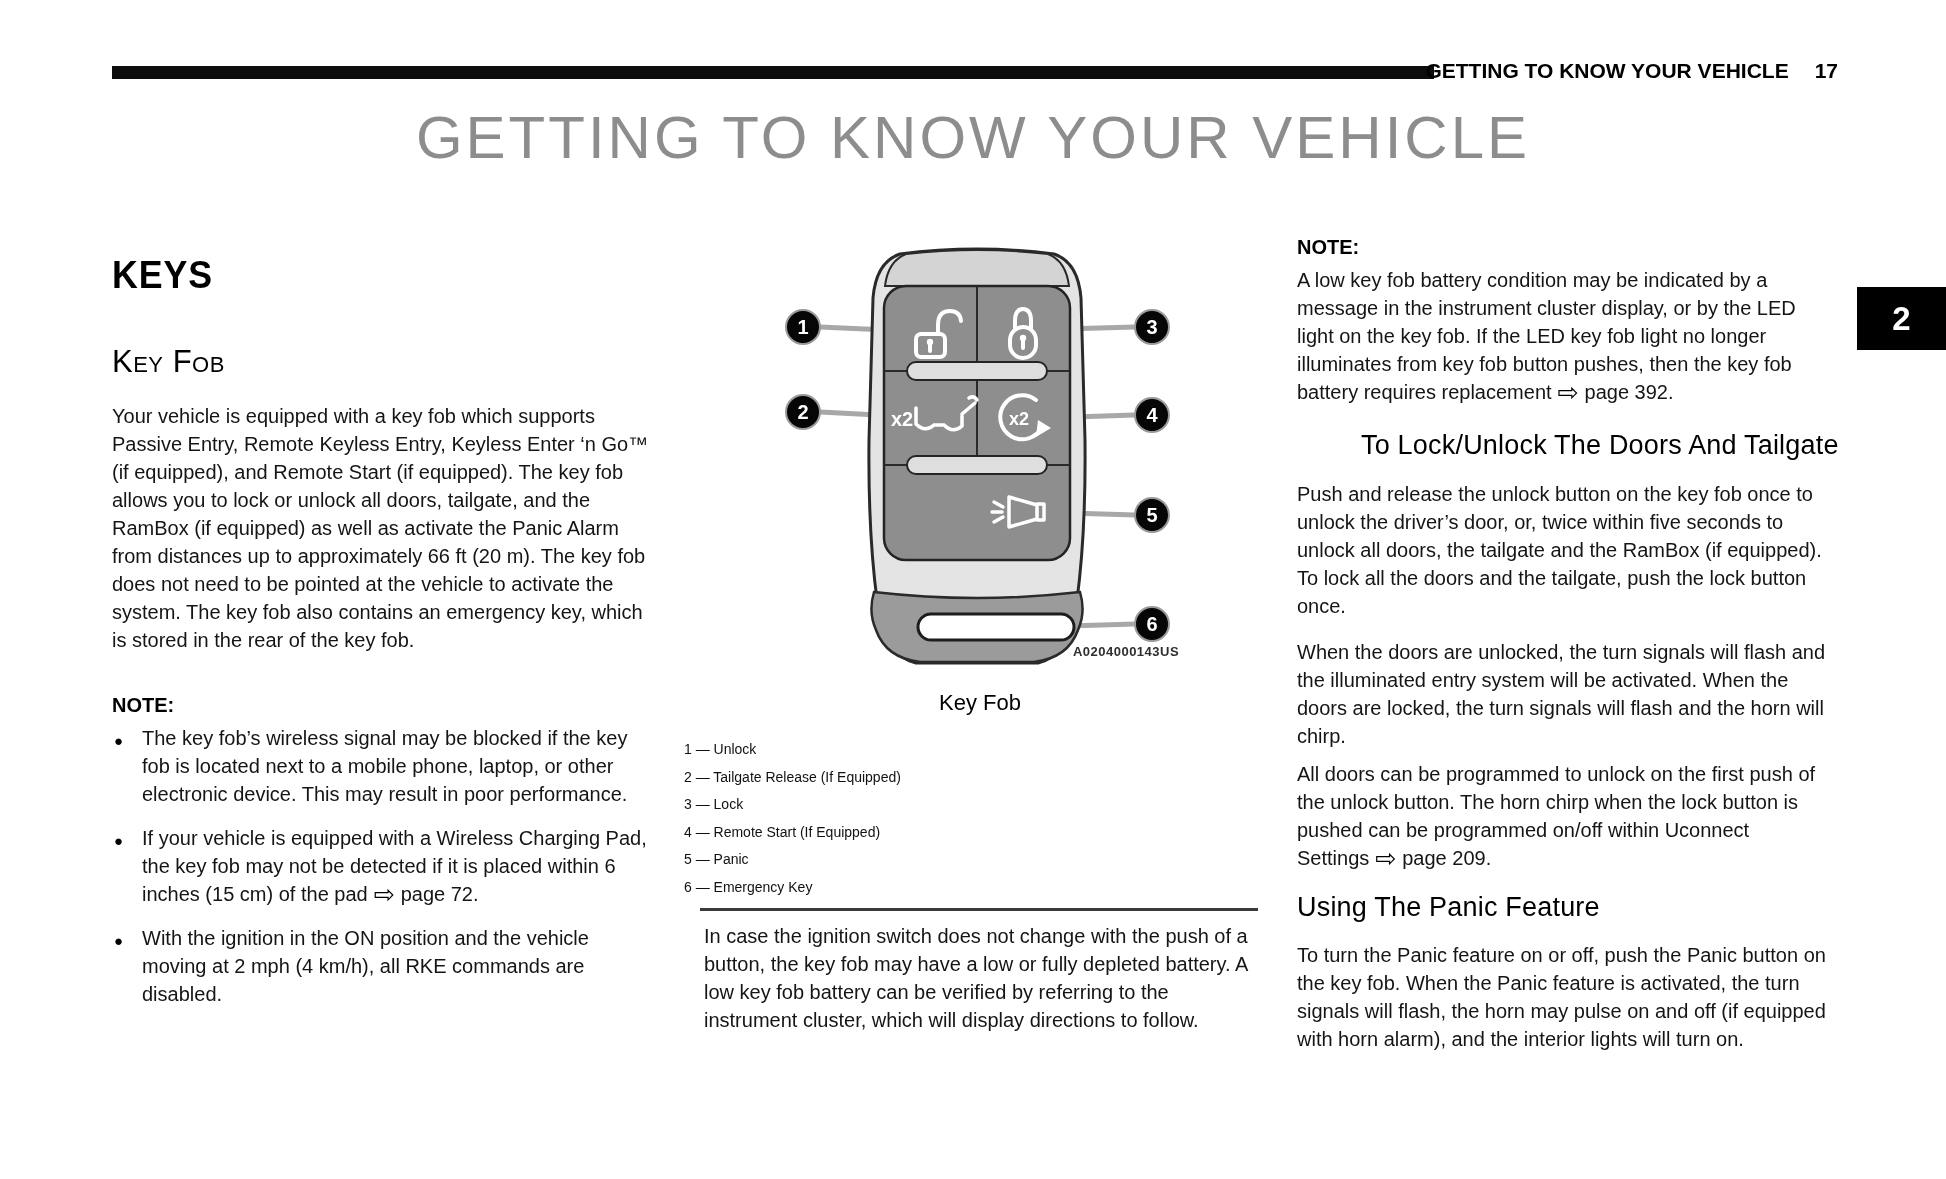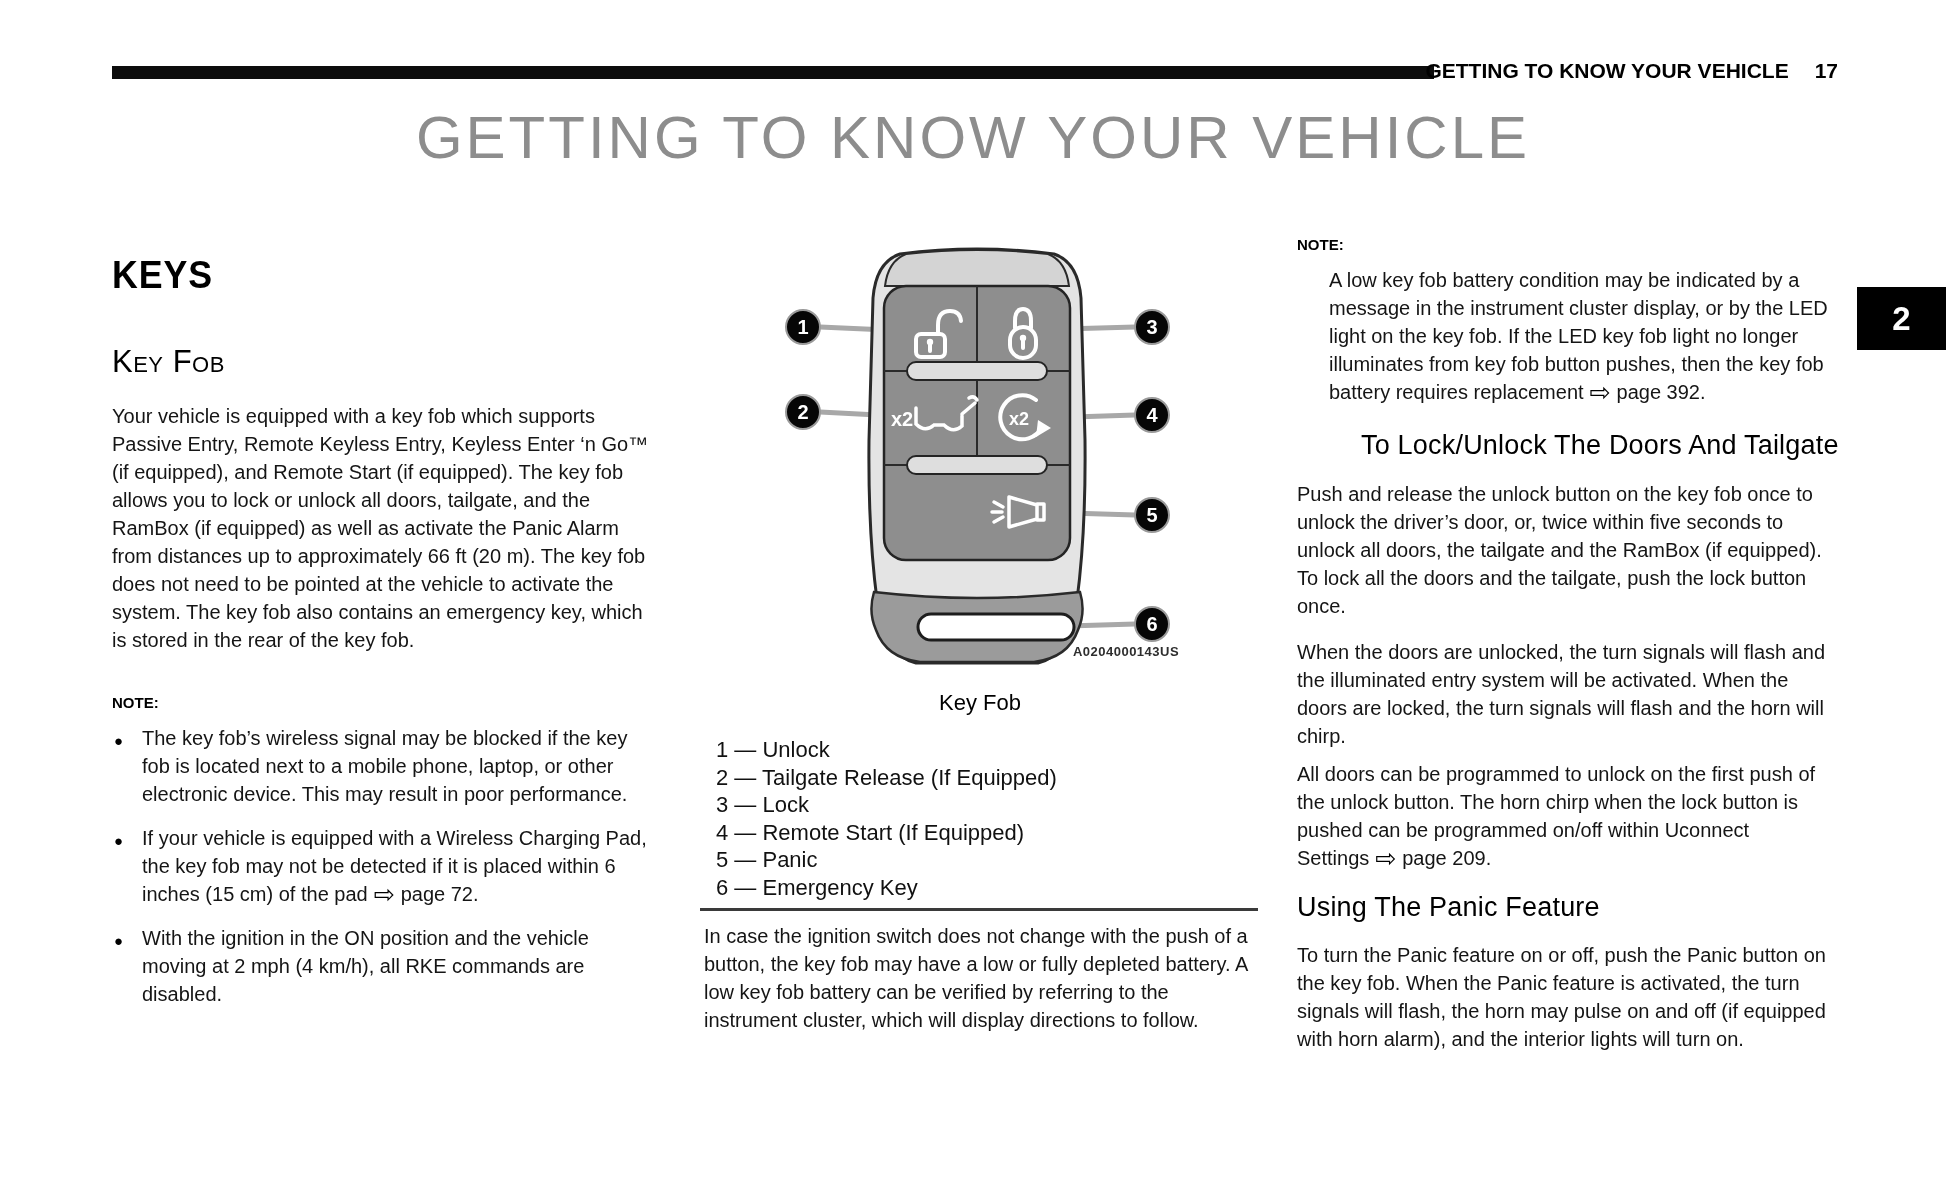--- a/index.html
+++ b/index.html
@@ -12,21 +12,21 @@
   .top-rule{left:112px;top:66px;width:1322px;height:13px;background:#0d0d0d;}
   .running-head{top:59px;right:108px;display:flex;align-items:baseline;gap:26px;
                 font-weight:bold;font-size:21px;color:#000;white-space:nowrap;}
   .page-title{top:103px;left:0;width:100%;text-align:center;font-size:60px;color:#8d8d8d;
               letter-spacing:3px;white-space:nowrap;}
   .chapter-tab{left:1857px;top:287px;width:89px;height:63px;background:#000;color:#fff;
                font-size:33px;font-weight:bold;display:flex;align-items:center;justify-content:center;}
 
   
   .body-text{font-size:20px;line-height:28px;color:#151515;}
-  .note-label{font-size:15px;font-weight:bold;color:#000;}
+  .note-label{font-size:20px;font-weight:bold;color:#000;}
   .h-section{font-size:38px;font-weight:bold;color:#000;letter-spacing:1px;
              transform:scaleX(.94);transform-origin:left;white-space:nowrap;}
   .h-sub{font-size:31px;font-variant:small-caps;color:#000;letter-spacing:.5px;white-space:nowrap;}
   .h-topic{font-size:27px;color:#000;white-space:nowrap;letter-spacing:.2px;}
 
   
   .keys-heading{left:112px;top:254px;}
   .keyfob-heading{left:112px;top:344px;}
   .intro{left:112px;top:402px;width:542px;}
   .note-left{left:112px;top:694px;}
@@ -37,27 +37,27 @@
   
   .arrow{font-family:"DejaVu Sans",sans-serif;font-size:25px;line-height:20px;
          vertical-align:-2px;margin:0 6px 0 6px;color:#000;}
   .pref{white-space:nowrap;}
 
   
   .fob-figure{left:770px;top:240px;width:500px;height:440px;}
   .figure-code{left:1004px;top:644px;width:244px;text-align:center;font-size:13px;
                font-weight:bold;color:#2e2e2e;letter-spacing:.5px;}
   .figure-caption{left:700px;top:690px;width:560px;text-align:center;font-size:22px;color:#000;}
-  .figure-legend{left:716px;top:736px;width:546px;font-size:22px;line-height:27.5px;color:#111;}
+  .figure-legend{left:684px;top:736px;width:546px;font-size:14px;line-height:27.5px;color:#111;}
   .figure-rule{left:700px;top:908px;width:558px;height:3px;background:#3a3a3a;}
   .figure-note{left:704px;top:922px;width:554px;}
 
   
   .note-right-label{left:1297px;top:236px;}
-  .note-right-text{left:1297px;top:266px;width:540px;margin-left:32px;}
+  .note-right-text{left:1297px;top:266px;width:540px;}
   .h-lock{left:1361px;top:430px;}
   .p-lock1{left:1297px;top:480px;width:540px;}
   .p-lock2{left:1297px;top:638px;width:540px;}
   .p-lock3{left:1297px;top:760px;width:540px;}
   .h-panic{left:1297px;top:892px;}
   .p-panic{left:1297px;top:941px;width:540px;}
 
   svg text{font-family:"Liberation Sans",sans-serif;}
 </style>
 </head>

